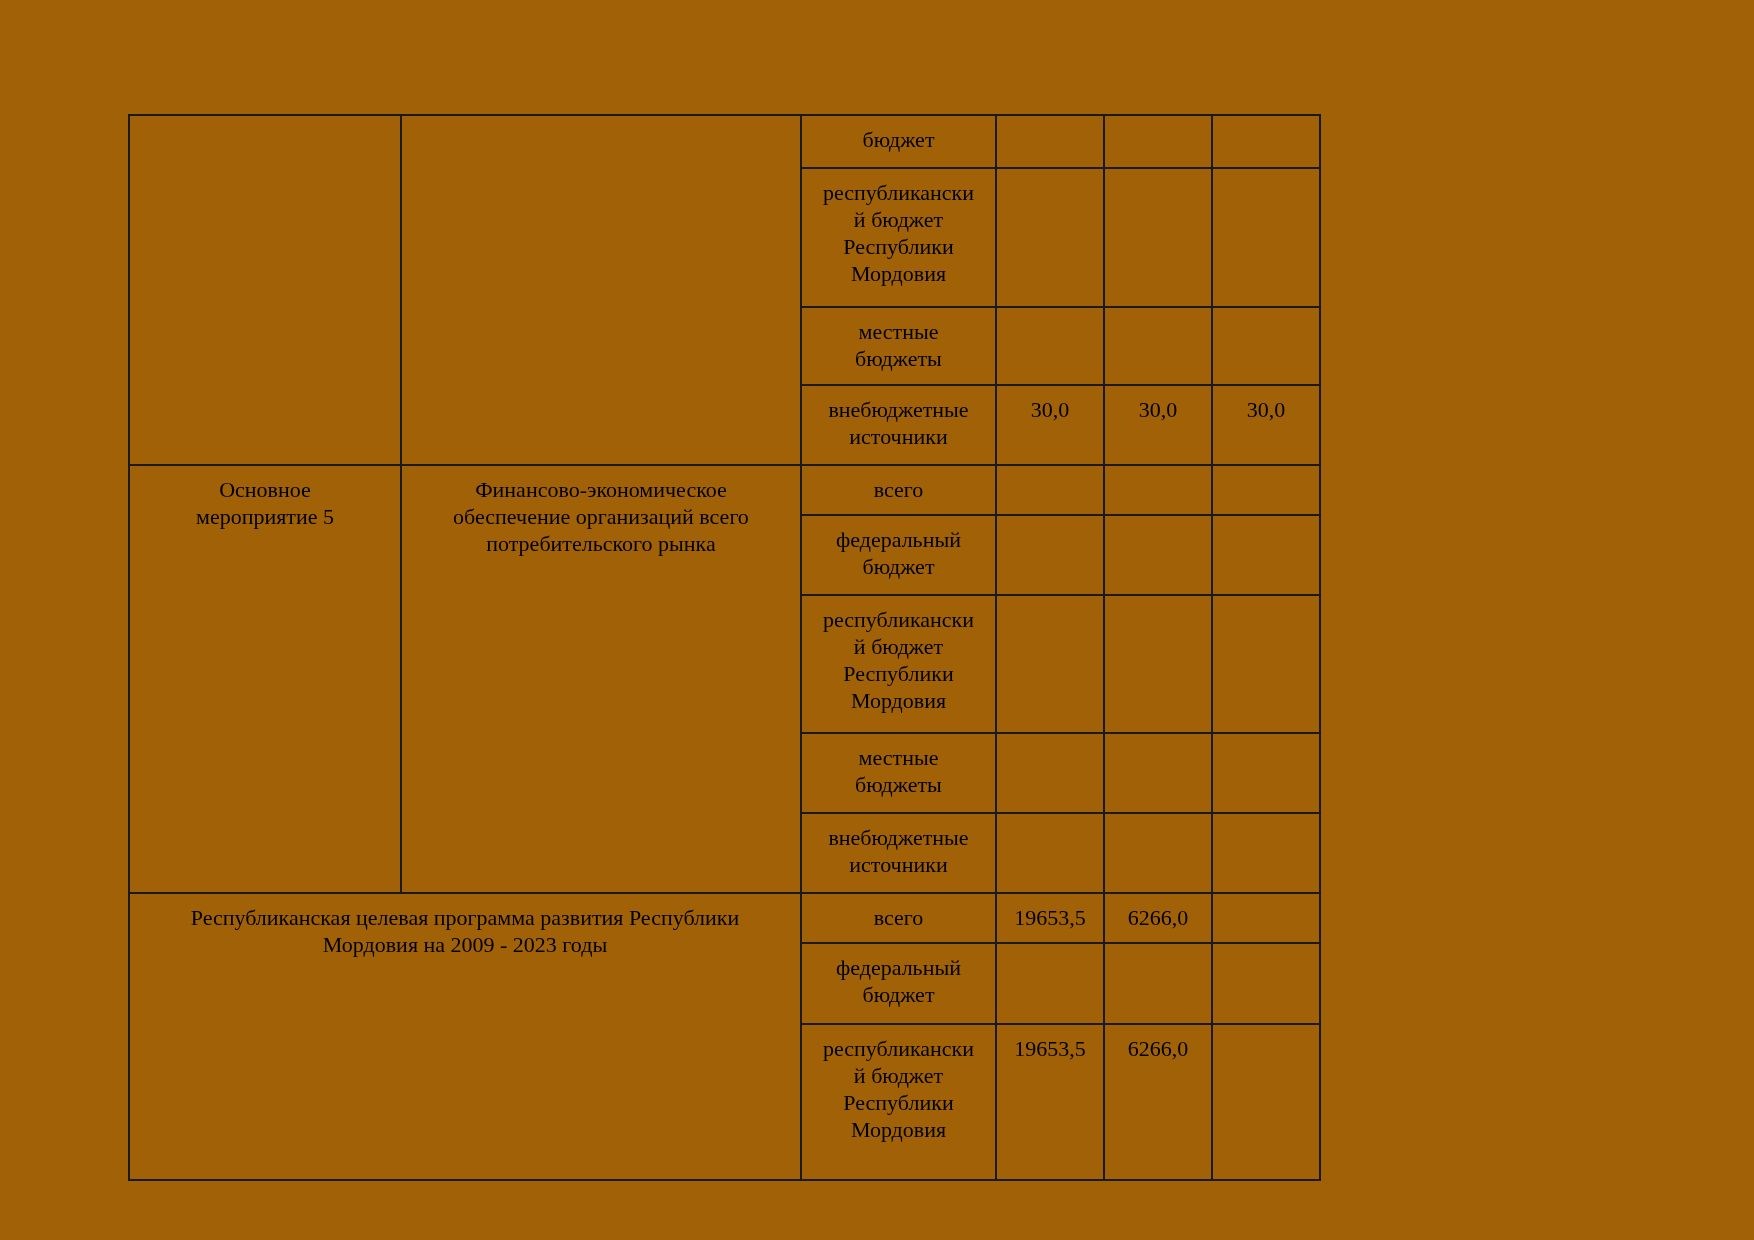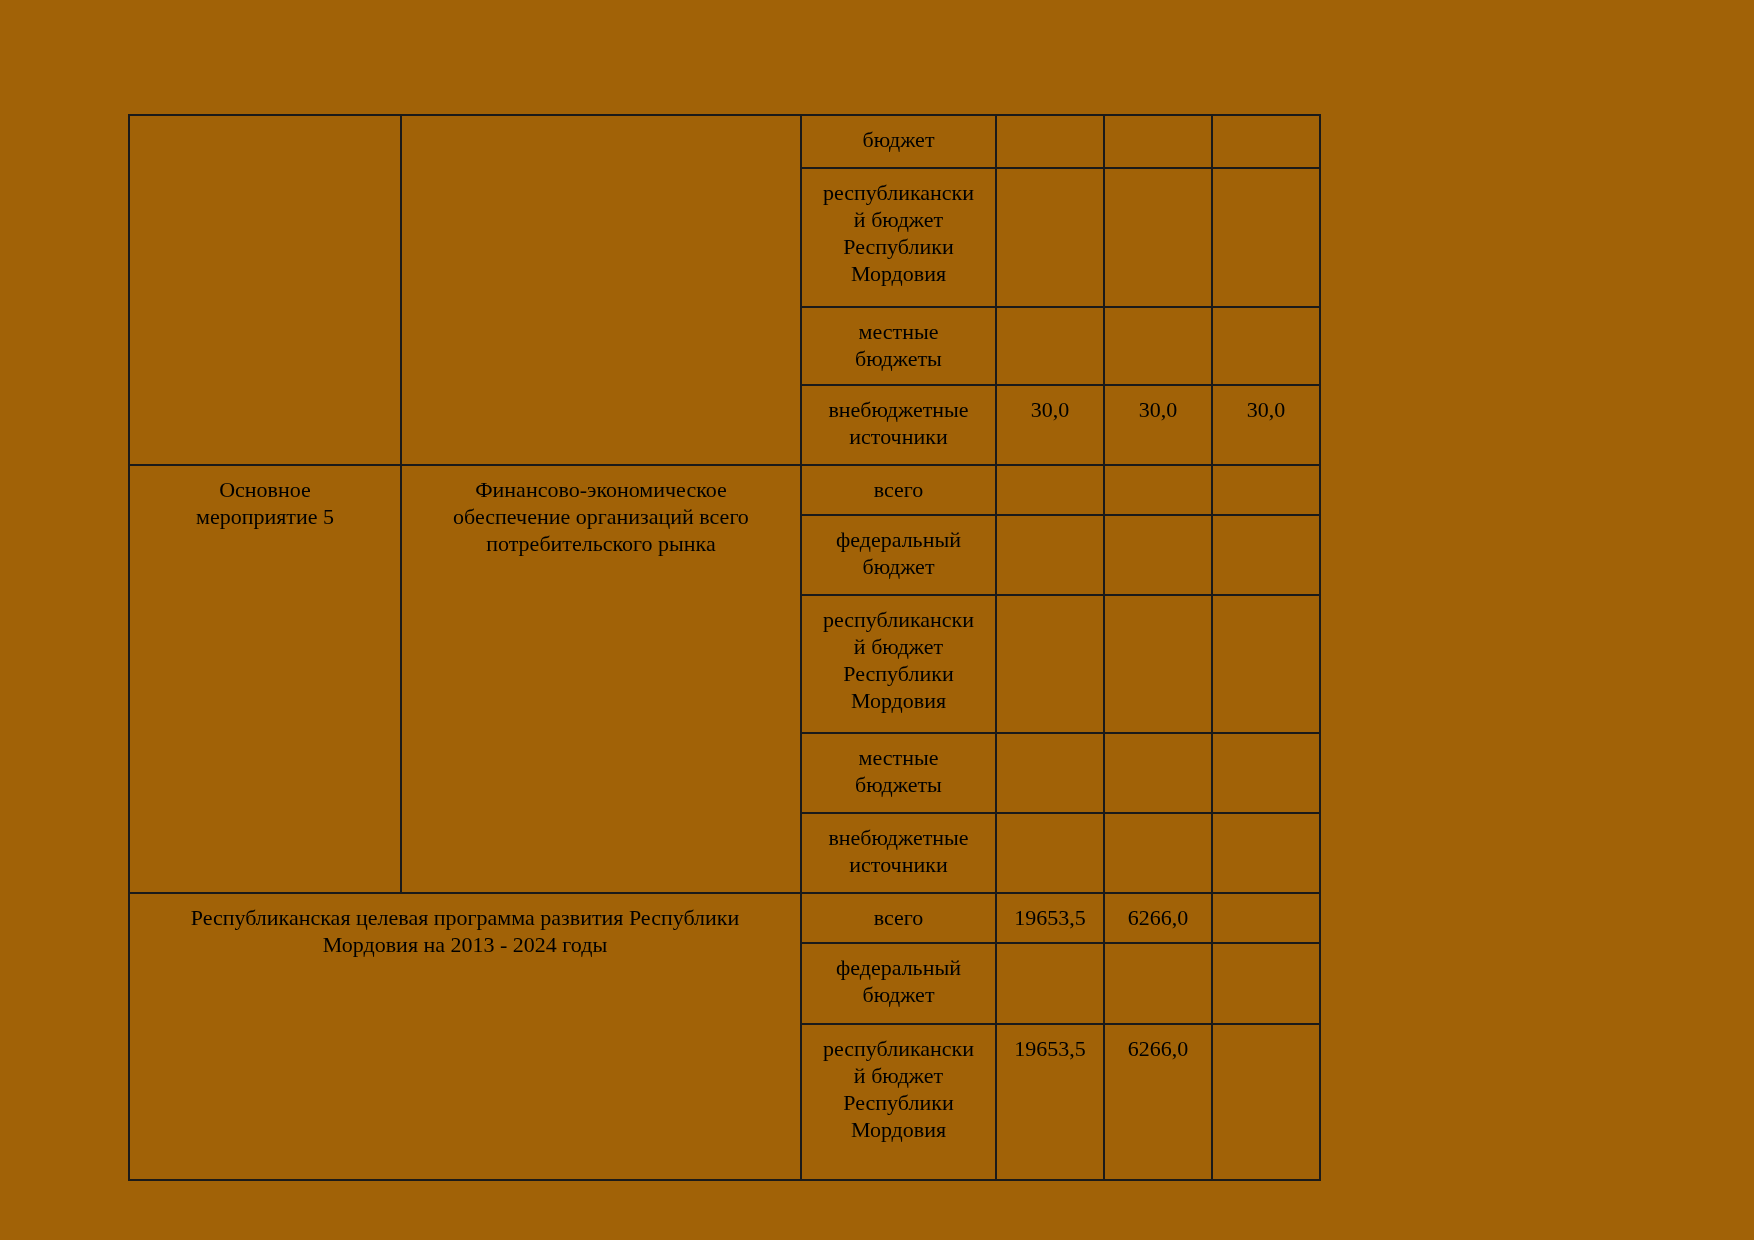--- a/index.html
+++ b/index.html
@@ -133,21 +133,21 @@
       <tr class="h80">
         <td class="wrap">внебюджетные
 источники</td>
         <td></td>
         <td></td>
         <td></td>
       </tr>
 
       <tr class="h50">
         <td colspan="2" rowspan="3" class="wrap">Республиканская целевая программа развития Республики
-Мордовия на 2013 - 2024 годы</td>
+Мордовия на 2009 - 2023 годы</td>
         <td class="wrap">всего</td>
         <td>19653,5</td>
         <td>6266,0</td>
         <td></td>
       </tr>
       <tr class="h81">
         <td class="wrap">федеральный
 бюджет</td>
         <td></td>
         <td></td>

